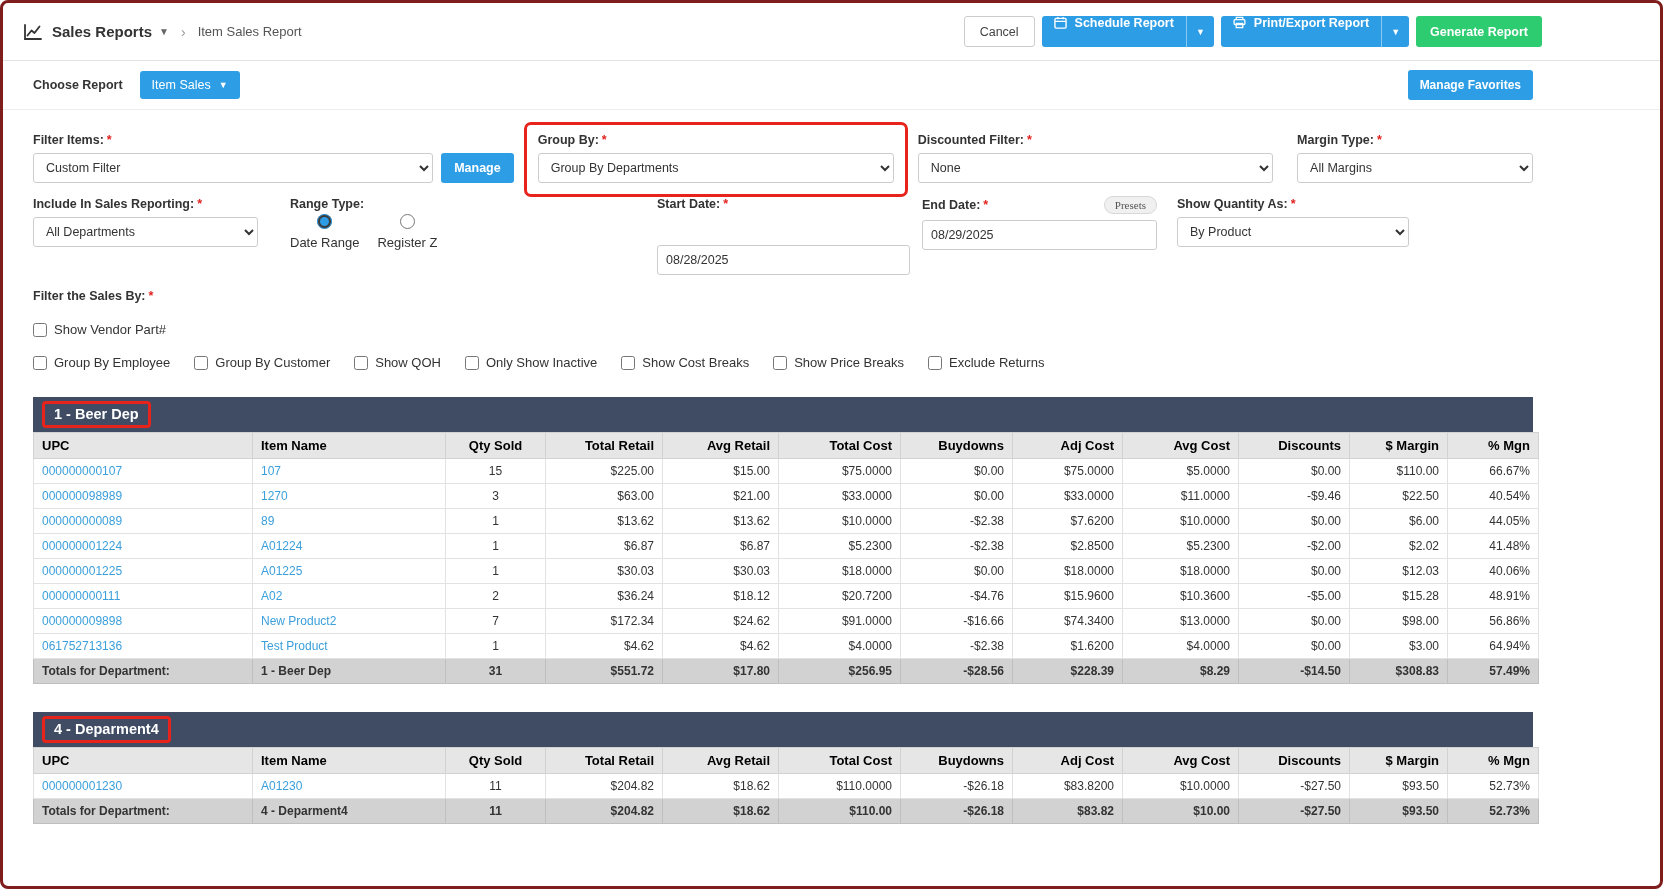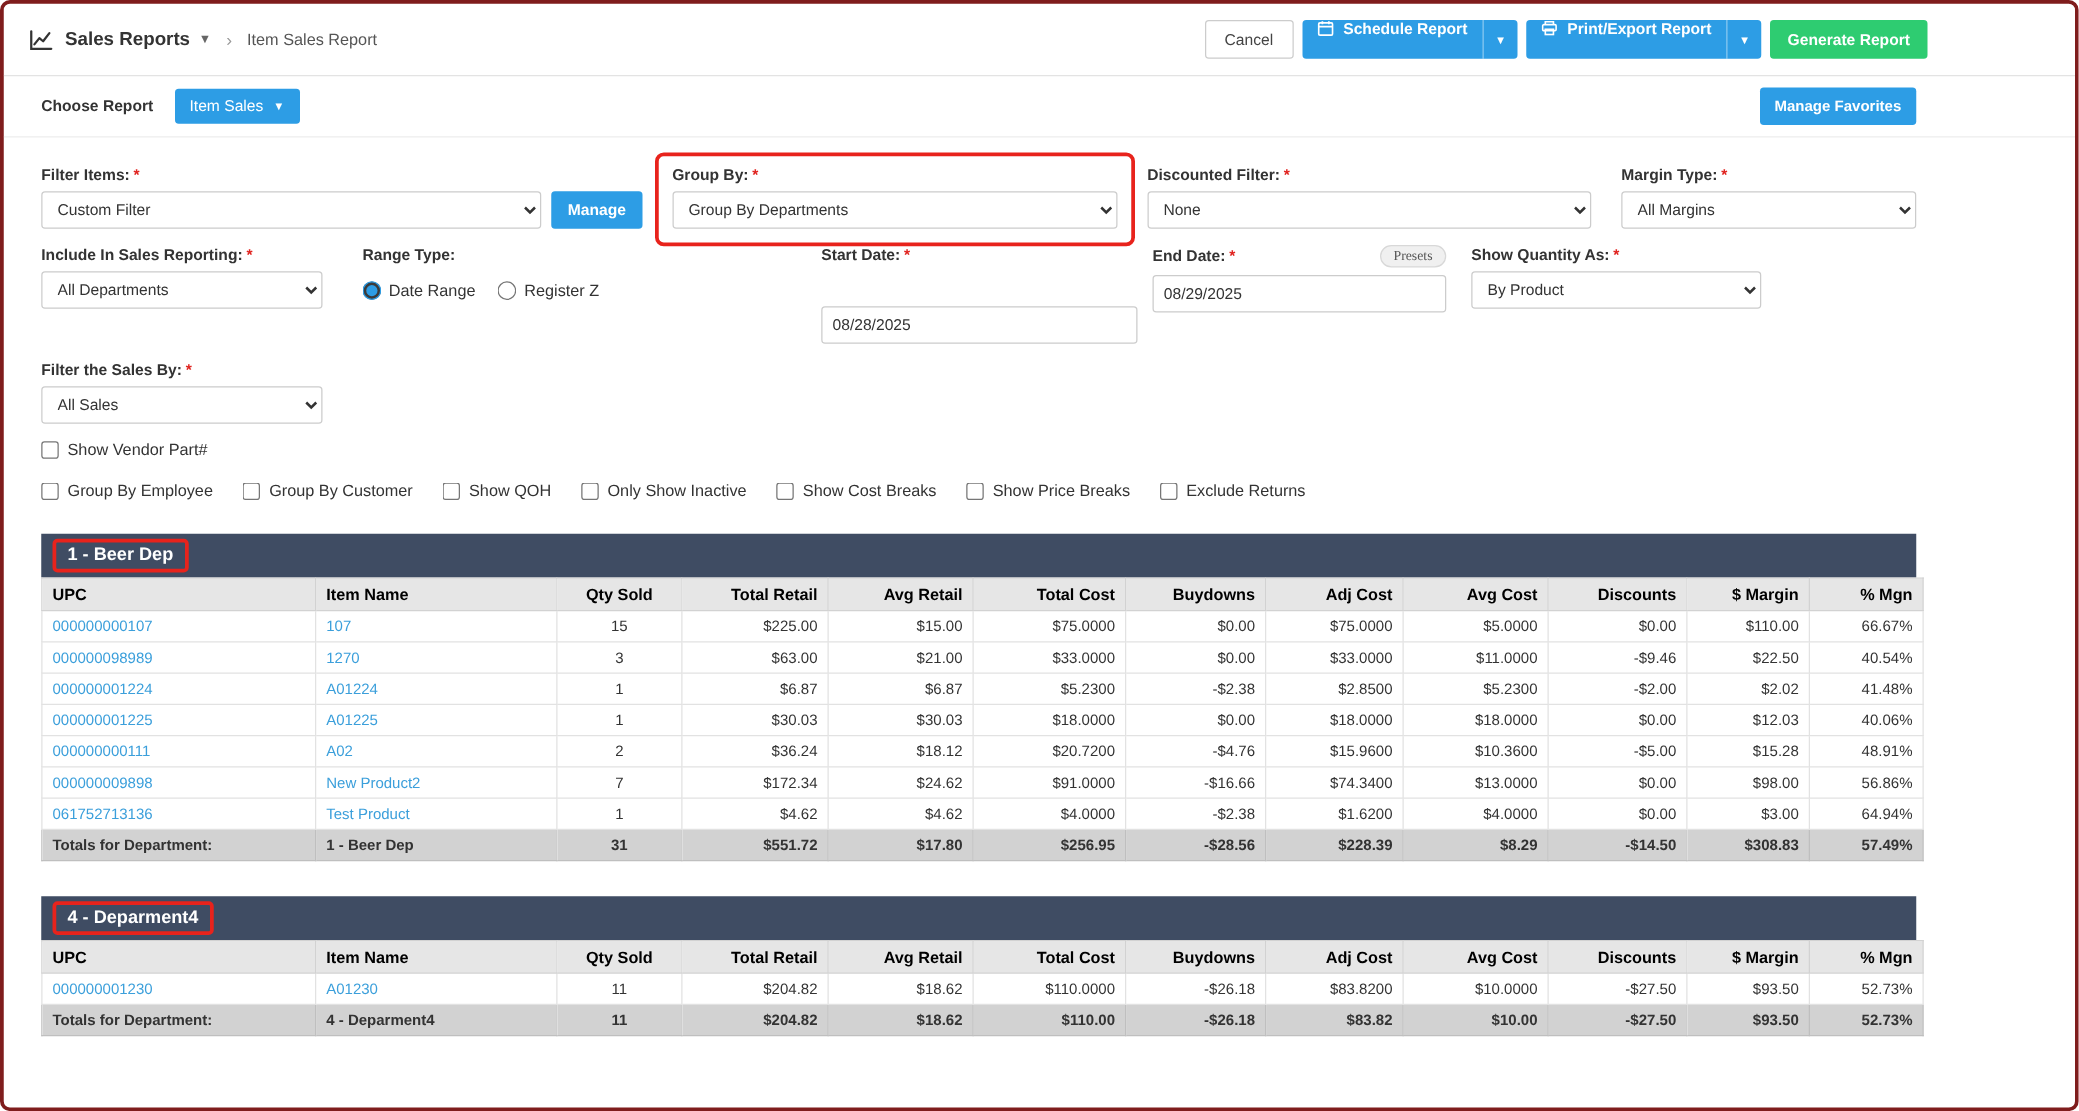--- a/index.html
+++ b/index.html
@@ -44,21 +44,21 @@
                  display:flex; align-items:center; min-height:15px; }
   .req { color:#e0231f; margin-left:3px; }
   select, input[type=text] { height:30px; border:1px solid #ccc; border-radius:3px; font-size:12.5px;
                              color:#333; padding:0 8px; font-family:inherit; background:#fff; width:100%; }
   .hstack { display:flex; gap:8px; }
   .btn-manage { background:#2d9de5; color:#fff; border:none; border-radius:3px; font-weight:bold;
                 font-size:12.5px; padding:0 13px; height:30px; cursor:pointer; font-family:inherit; }
   .red-frame { border:3px solid #e8231c; border-radius:7px; padding:7px 11px 11px;
                margin:-10px -14px -14px -14px; }
   .radio-row { display:flex; gap:18px; align-items:center; height:30px; }
-  .radio-opt { display:flex; gap:6px; align-items:center; font-size:13px; color:#333; }
+  .radio-opt { display:flex; gap:6px; align-items:center; font-size:13px; color:#333;flex-direction:column; }
   input[type=radio] { accent-color:#2d9de5; width:15px; height:15px; }
   input[type=checkbox] { accent-color:#2d9de5; width:14px; height:14px; }
   .chip { background:#f0f0f0; border:1px solid #d8d8d8; border-radius:9px; font-size:11px; color:#555;
           padding:2px 10px; margin-left:auto; cursor:pointer; font-family:Liberation Serif, serif; }
   .check-opt { display:flex; gap:7px; align-items:center; font-size:13px; color:#333; }
   .vendor-row { margin-top:7px; }
   .checkrow { margin-top:18px; display:flex; gap:24px; }
 
   
   .tables { padding:27px 127px 20px 30px; }
@@ -214,21 +214,20 @@
         <select><option>By Product</option></select>
       </div>
     </div>
 
     <div class="frow">
       <div class="field" style="width:225px;">
         <span class="field-label">
             <span>Filter the Sales By:</span>
             <span class="req">*</span>
           </span>
-        <select><option>All Sales</option></select>
       </div>
     </div>
 
     <div class="vendor-row">
       <label class="check-opt">
         <input type="checkbox" style="">
         <span>Show Vendor Part#</span>
       </label>
     </div>
 
@@ -319,20 +318,34 @@
               <td class="ac">3</td>
               <td class="ar">$63.00</td>
               <td class="ar">$21.00</td>
               <td class="ar">$33.0000</td>
               <td class="ar">$0.00</td>
               <td class="ar">$33.0000</td>
               <td class="ar">$11.0000</td>
               <td class="ar">-$9.46</td>
               <td class="ar">$22.50</td>
               <td class="ar">40.54%</td>
+            </tr>
+            <tr class="data-row">
+              <td class="al"><a class="cell-link" href="#">000000000089</a></td>
+              <td class="al"><a class="cell-link" href="#">89</a></td>
+              <td class="ac">1</td>
+              <td class="ar">$13.62</td>
+              <td class="ar">$13.62</td>
+              <td class="ar">$10.0000</td>
+              <td class="ar">-$2.38</td>
+              <td class="ar">$7.6200</td>
+              <td class="ar">$10.0000</td>
+              <td class="ar">$0.00</td>
+              <td class="ar">$6.00</td>
+              <td class="ar">44.05%</td>
             </tr>
             <tr class="data-row">
               <td class="al"><a class="cell-link" href="#">000000001224</a></td>
               <td class="al"><a class="cell-link" href="#">A01224</a></td>
               <td class="ac">1</td>
               <td class="ar">$6.87</td>
               <td class="ar">$6.87</td>
               <td class="ar">$5.2300</td>
               <td class="ar">-$2.38</td>
               <td class="ar">$2.8500</td>

